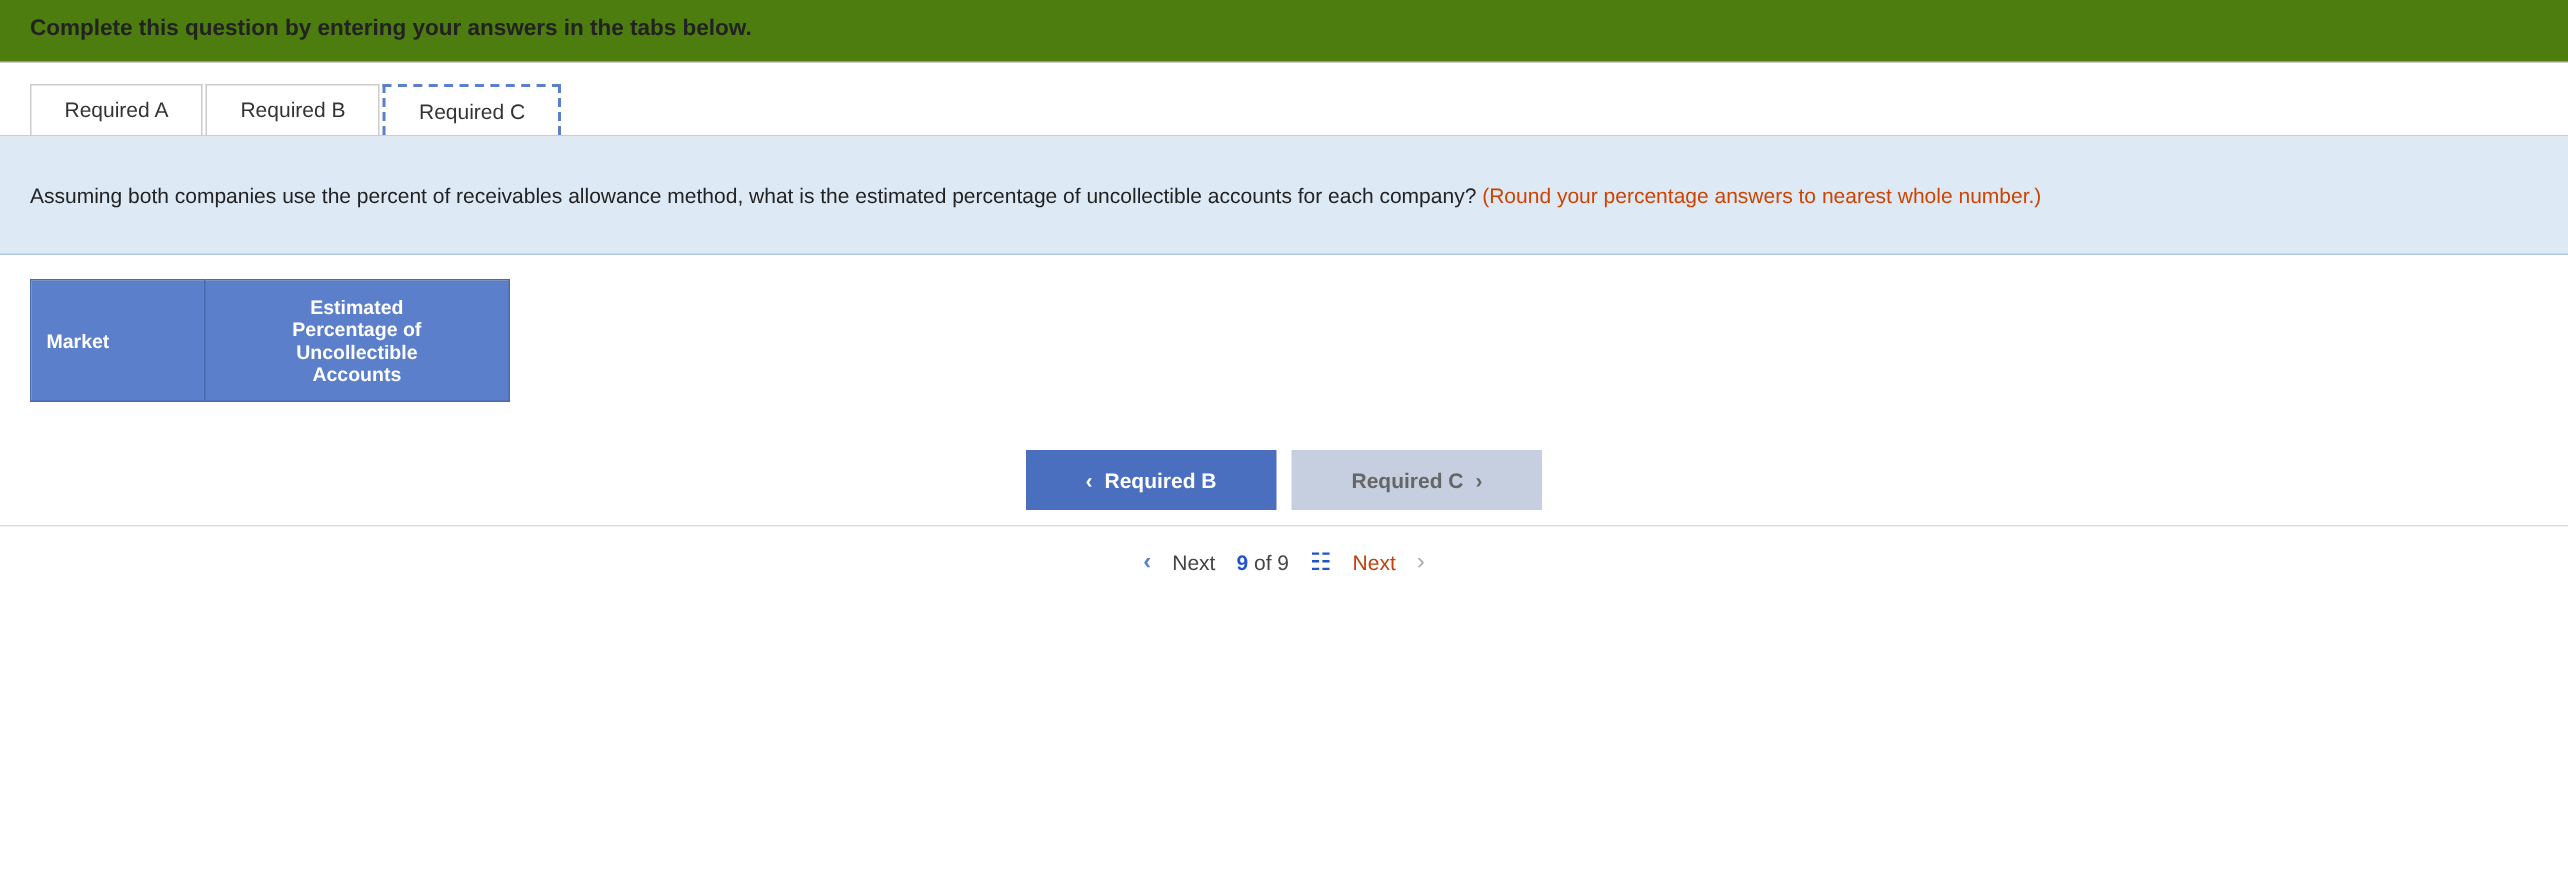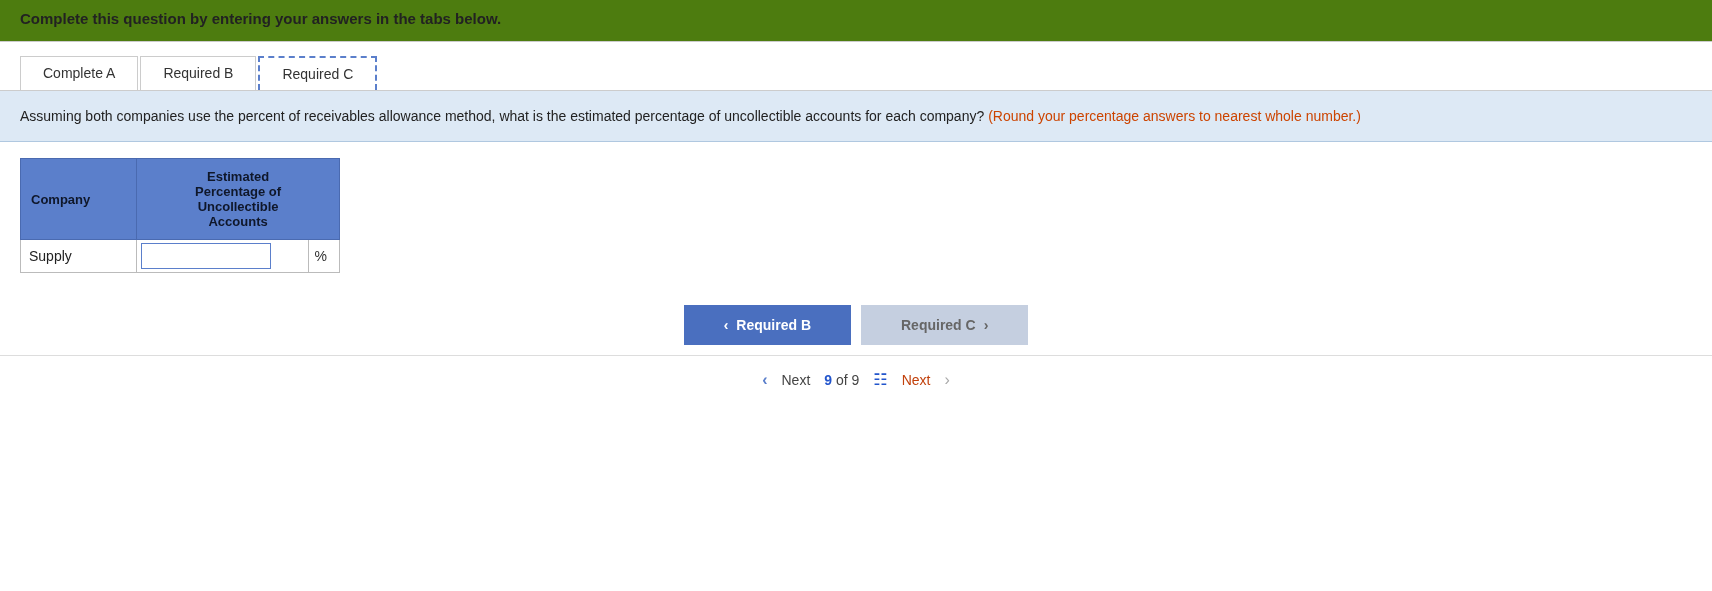--- a/index.html
+++ b/index.html
@@ -39,40 +39,40 @@
     .tab.active {
       border: 2px dashed #5b7fcb;
       border-bottom: none;
       color: #333;
       background: #fff;
       font-weight: normal;
     }
 
     .question-area {
       background: #dde9f5;
-      padding: 14px 20px;
+      padding: 28px 20px;
       font-size: 14px;
       line-height: 1.6;
       border-bottom: 1px solid #b0c8e0;
     }
     .question-area .hint {
       color: #cc4400;
     }
 
     .table-section {
       padding: 16px 20px;
     }
 
     table.data-table {
       border-collapse: collapse;
       min-width: 320px;
     }
     table.data-table th {
       background: #5b7fcb;
-      color: #0f172a;
+      color: #ffffff;
       font-weight: bold;
       text-align: center;
       padding: 10px 24px;
       border: 1px solid #4a6ab0;
       font-size: 13px;
     }
     table.data-table th.company-header {
       text-align: left;
       padding-left: 10px;
     }
@@ -172,46 +172,39 @@
     }
   </style>
 </head>
 <body>
 
 <div class="header-bar">
   <h2>Complete this question by entering your answers in the tabs below.</h2>
 </div>
 
 <div class="tabs-container">
-  <div class="tab">Complete A</div>
+  <div class="tab">Required A</div>
   <div class="tab">Required B</div>
   <div class="tab active">Required C</div>
 </div>
 
 <div class="question-area">
   <span>Assuming both companies use the percent of receivables allowance method, what is the estimated percentage of uncollectible accounts for each company?</span>
   <span class="hint">(Round your percentage answers to nearest whole number.)</span>
 </div>
 
 <div class="table-section">
   <table class="data-table">
     <thead>
       <tr>
-        <th class="company-header">Company</th>
+        <th class="company-header">Market</th>
         <th colspan="2">Estimated<br>Percentage of<br>Uncollectible<br>Accounts</th>
       </tr>
     </thead>
     <tbody>
-      <tr>
-        <td class="company-name">Supply</td>
-        <td class="input-cell">
-          <input type="text" style="">
-        </td>
-        <td class="pct-cell">%</td>
-      </tr>
     </tbody>
   </table>
 </div>
 
 <div class="nav-buttons">
   <button class="btn-prev">
     <span>‹</span>
     <span>Required B</span>
   </button>
   <button class="btn-next-req">

